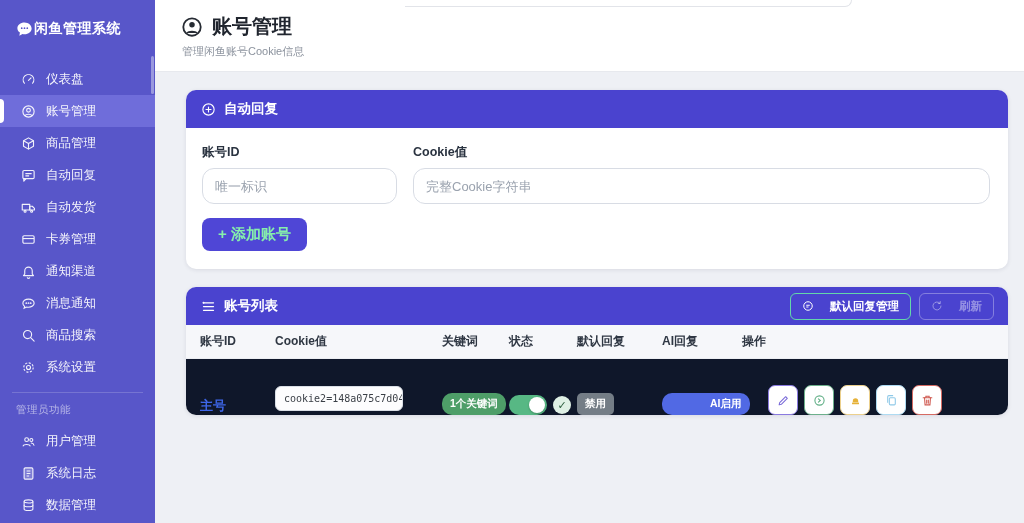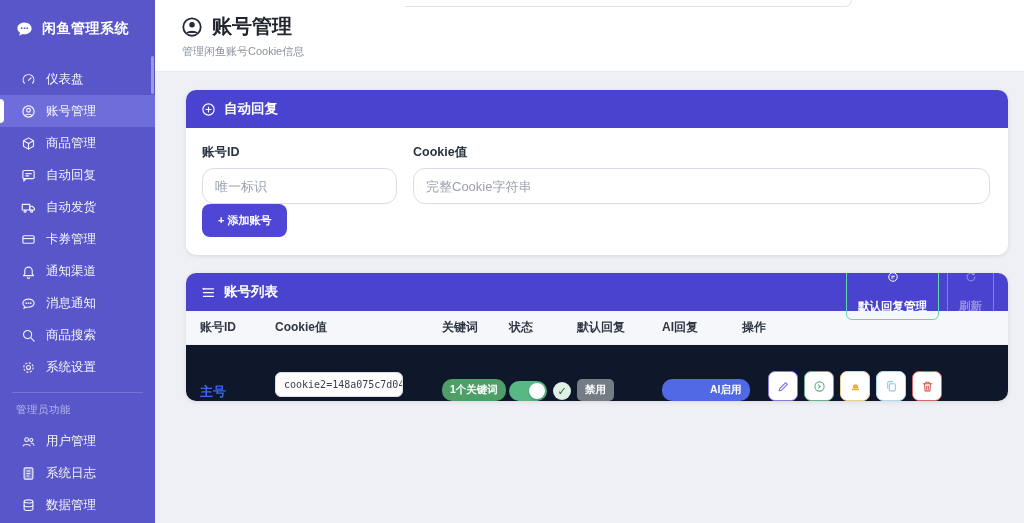--- a/index.html
+++ b/index.html
@@ -2,21 +2,21 @@
 <html><head>
 <meta charset="utf-8">
 <style>
   * { margin:0; padding:0; box-sizing:border-box; }
   html,body { width:1024px; height:523px; overflow:hidden; }
   body { font-family:"Liberation Sans","DejaVu Sans",sans-serif; background:#eef0f5; position:relative; }
 
   
   .sidebar { position:absolute; left:0; top:0; width:155px; height:523px;
     background:#5856c9; color:#fff; z-index:5; }
-  .logo { display:flex; align-items:center; gap:8px; padding:19px 14px 14px 14px; }
+  .logo { display:flex; align-items:center; padding:19px 14px 14px 14px; }
   .logo-icon { width:20px; height:20px; display:flex; align-items:center; justify-content:center; flex:0 0 auto; }
   .logo-text { font-size:14px; font-weight:bold; letter-spacing:.5px; white-space:nowrap; }
   .nav { margin-top:10px; position:relative; }
   .nav-item { position:relative; display:flex; align-items:center; gap:10px; height:32px;
     padding-left:21px; font-size:12.5px; color:rgba(255,255,255,.93); cursor:pointer; white-space:nowrap; }
   .nav-item .nicon { width:15px; height:15px; display:flex; align-items:center; justify-content:center; flex:0 0 auto; opacity:.92; }
   .nav-item.active { background:#6f6dda; }
   .active-notch { position:absolute; left:0; top:4px; width:4px; height:24px; background:#ffffff; border-radius:0 4px 4px 0; }
   .nav-divider { height:1px; background:rgba(255,255,255,.18); margin:9px 12px 8px 12px; }
   .nav-section { font-size:10.5px; color:rgba(255,255,255,.55); padding:2px 12px 8px 16px; letter-spacing:.5px; }
@@ -48,28 +48,28 @@
   
   .add-body { padding:16px 18px 18px 16px; }
   .fields-row { display:flex; gap:16px; }
   .field-id { width:195px; }
   .field-cookie { flex:1; }
   .field-label { font-size:12.5px; font-weight:bold; color:#2a3340; margin-bottom:7px; }
   .text-input { width:100%; height:36px; border:1px solid #d8dce4; border-radius:12px;
     padding:0 12px; font-size:13px; color:#333; outline:none; background:#fff;
     font-family:"Liberation Sans",sans-serif; }
   .text-input::placeholder { color:#9aa2ae; }
-  .add-btn { background:#4f46d6; color:#ffffff; border:none; border-radius:8px;
-    height:33px; padding:0 16px; font-size:11px; font-weight:bold; cursor:pointer;
+  .add-btn { margin-top:14px; background:#4f46d6; color:#86efac; border:none; border-radius:8px;
+    height:33px; padding:0 16px; font-size:15px; font-weight:bold; cursor:pointer;
     font-family:"Liberation Sans",sans-serif; }
 
   
   .header-btns { display:flex; align-items:center; gap:8px; }
   .ghost-btn { display:flex; align-items:center; gap:16px; background:transparent; cursor:pointer;
-    border-radius:6px; font-size:11.5px; font-family:"Liberation Sans",sans-serif; padding:5px 11px;flex-direction:column; }
+    border-radius:6px; font-size:11.5px; font-family:"Liberation Sans",sans-serif; padding:5px 11px; }
   .btn-default-reply { border:1px solid #63d7ab; color:#fff; font-weight:bold; }
   .btn-refresh { border:1px solid rgba(255,255,255,.32); color:rgba(255,255,255,.42); font-weight:bold; }
 
   
   .tbl-header { display:flex; align-items:center; background:#f6f7fa; height:34px;
     font-size:12px; font-weight:bold; color:#2f3743; border-bottom:1px solid #eceef2; padding:0 14px; }
   .tbl-row { display:flex; align-items:flex-end; background:#0f172a; height:56px; padding:0 14px; }
   .col-id { width:75px; }
   .col-cookie { width:167px; }
   .col-kw { width:67px; }

